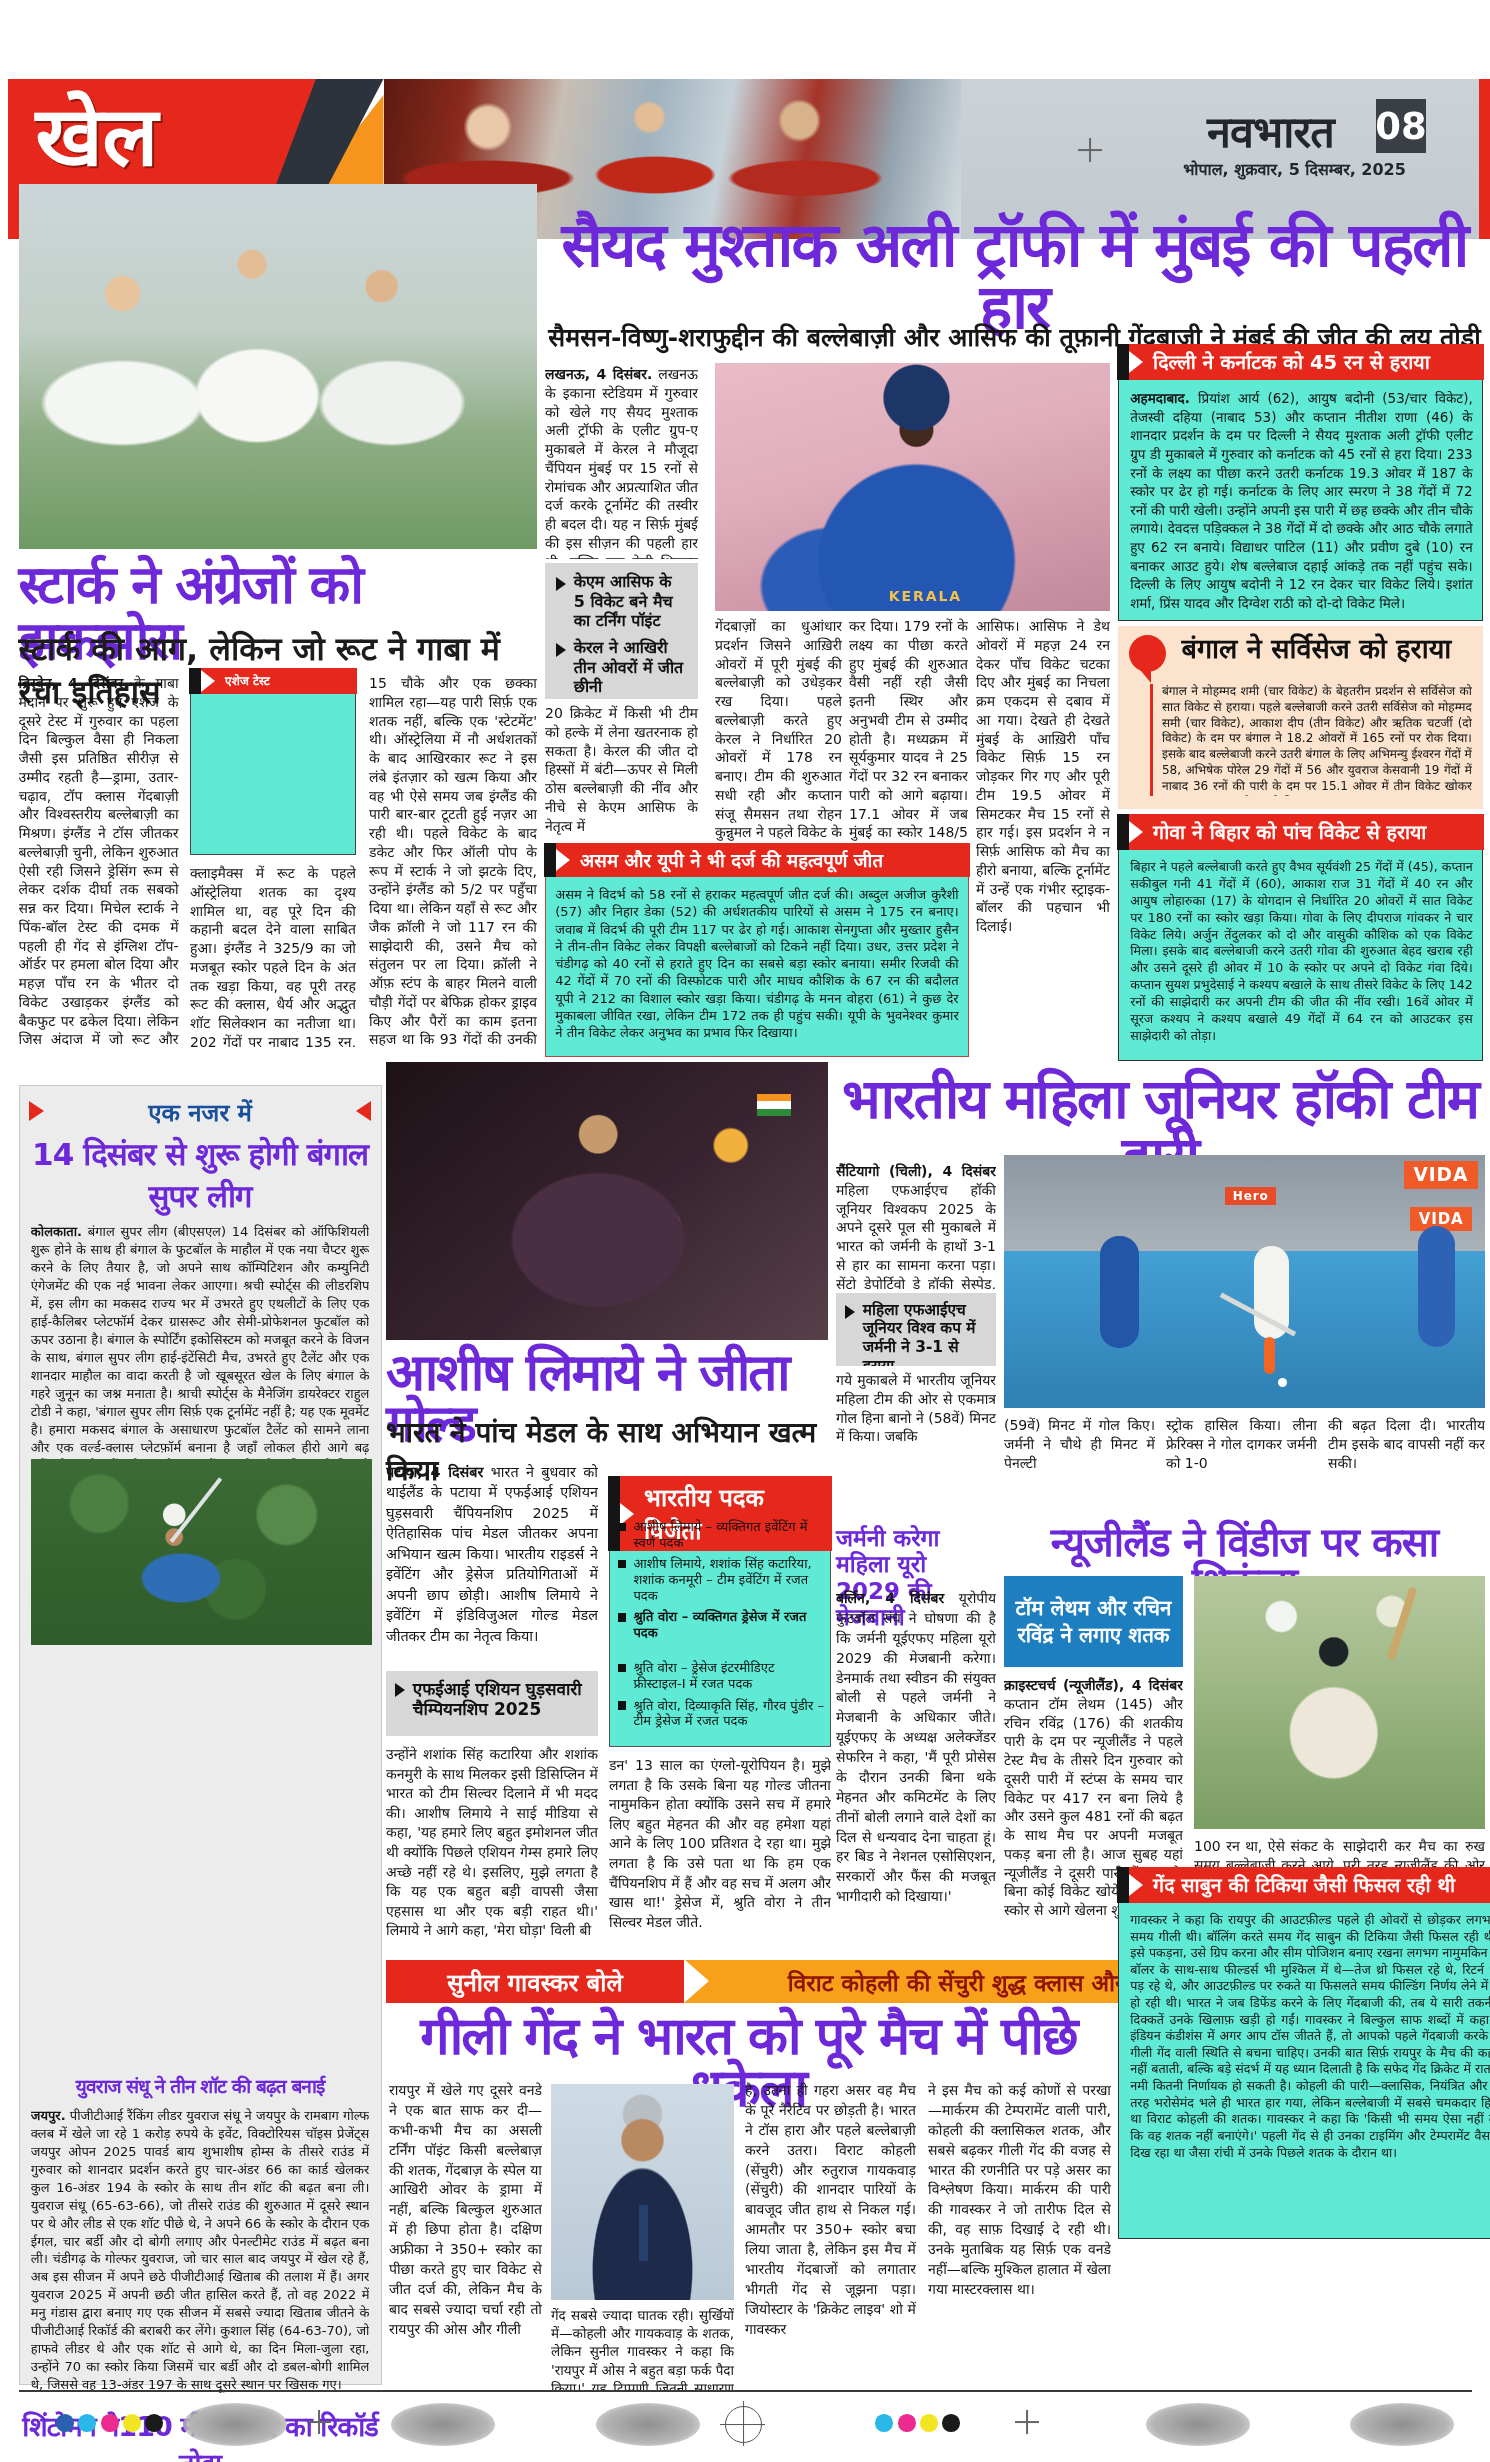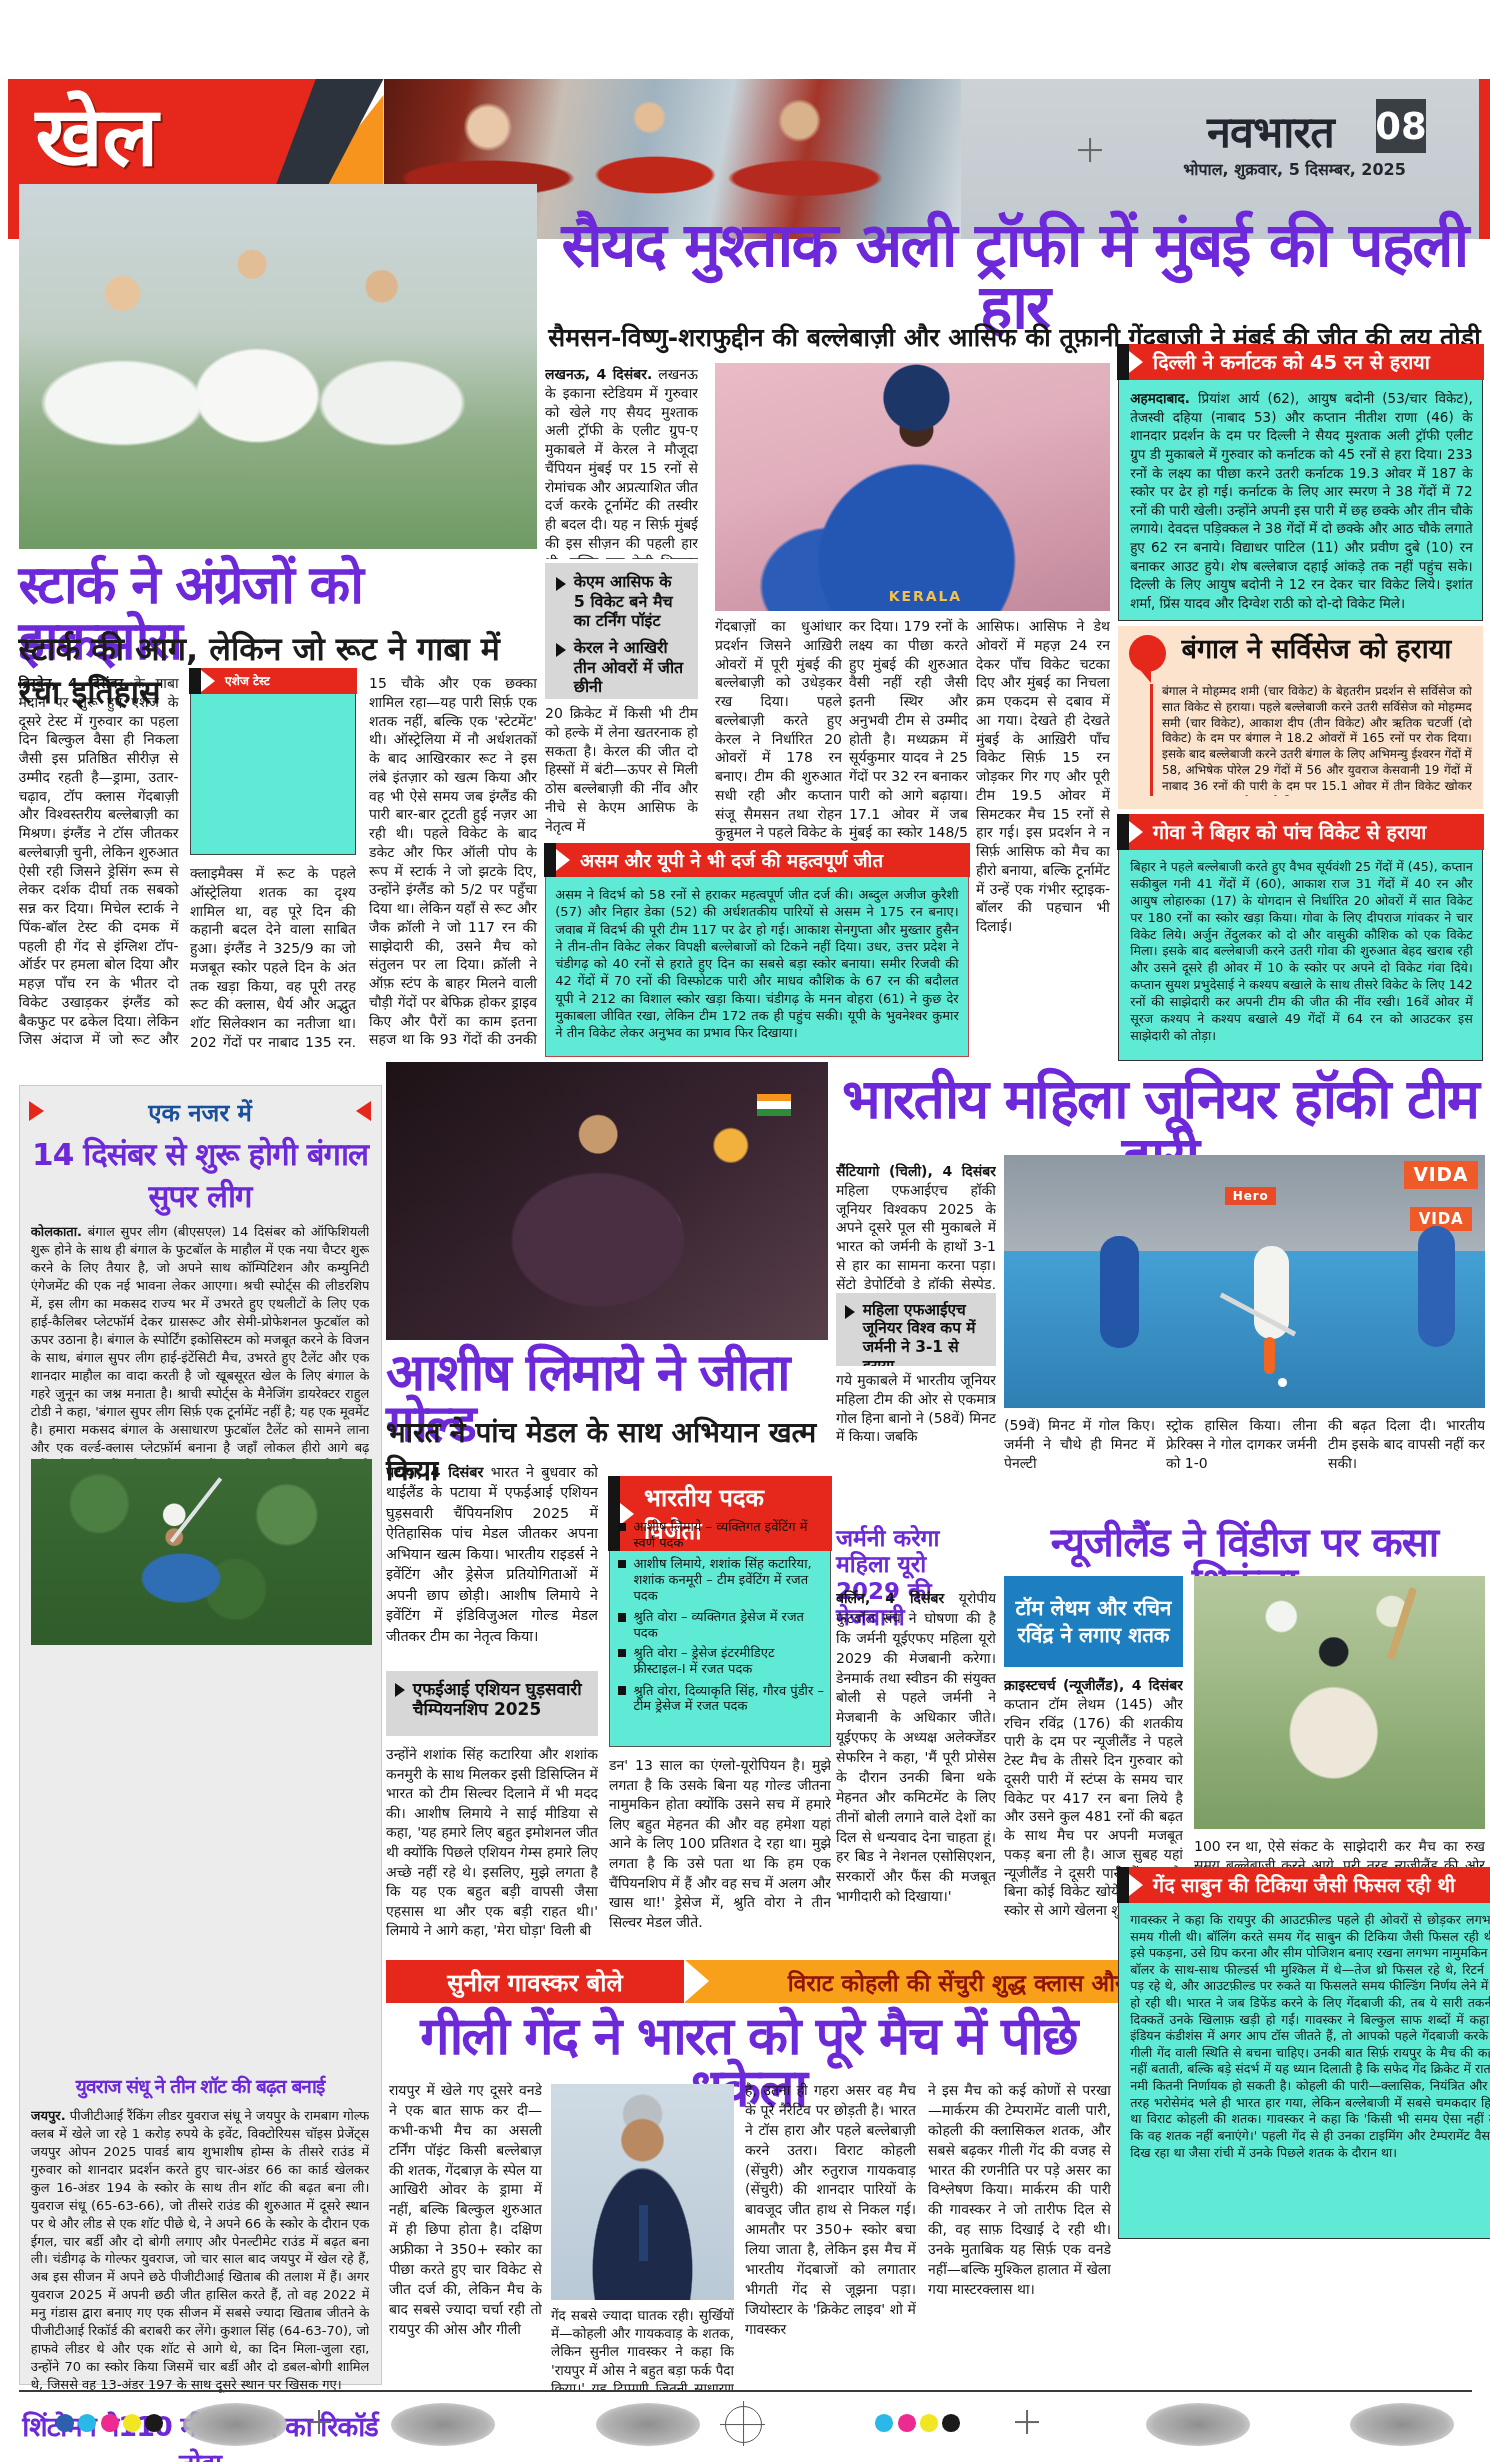--- a/index.html
+++ b/index.html
@@ -230,21 +230,21 @@
     </div>
     <div class="abs" style="left:7.5px;top:41px;right:5.6px">
       <div class="brow" style="font-size:13px;font-weight:normal;margin-bottom:5.6px">
           <span class="sq" style="width:8.4px;height:8.4px;margin-top:3.7px"></span>
           <span>आशीष लिमाये – व्यक्तिगत इवेंटिंग में स्वर्ण पदक</span>
         </div>
       <div class="brow" style="font-size:13px;font-weight:normal;margin-bottom:5.6px">
           <span class="sq" style="width:8.4px;height:8.4px;margin-top:3.7px"></span>
           <span>आशीष लिमाये, शशांक सिंह कटारिया, शशांक कनमूरी – टीम इवेंटिंग में रजत पदक</span>
         </div>
-      <div class="brow" style="font-size:13px;font-weight:normal;margin-bottom:4px">
+      <div class="brow" style="font-size:13px;font-weight:bold;margin-bottom:19px">
           <span class="sq" style="width:8.4px;height:8.4px;margin-top:3.7px"></span>
           <span>श्रुति वोरा – व्यक्तिगत ड्रेसेज में रजत पदक</span>
         </div>
       <div class="brow" style="font-size:13px;font-weight:normal;margin-bottom:5.6px">
           <span class="sq" style="width:8.4px;height:8.4px;margin-top:3.7px"></span>
           <span>श्रुति वोरा – ड्रेसेज इंटरमीडिएट फ्रीस्टाइल-I में रजत पदक</span>
         </div>
       <div class="brow" style="font-size:13px;font-weight:normal">
           <span class="sq" style="width:8.4px;height:8.4px;margin-top:3.7px"></span>
           <span>श्रुति वोरा, दिव्याकृति सिंह, गौरव पुंडीर – टीम ड्रेसेज में रजत पदक</span>

